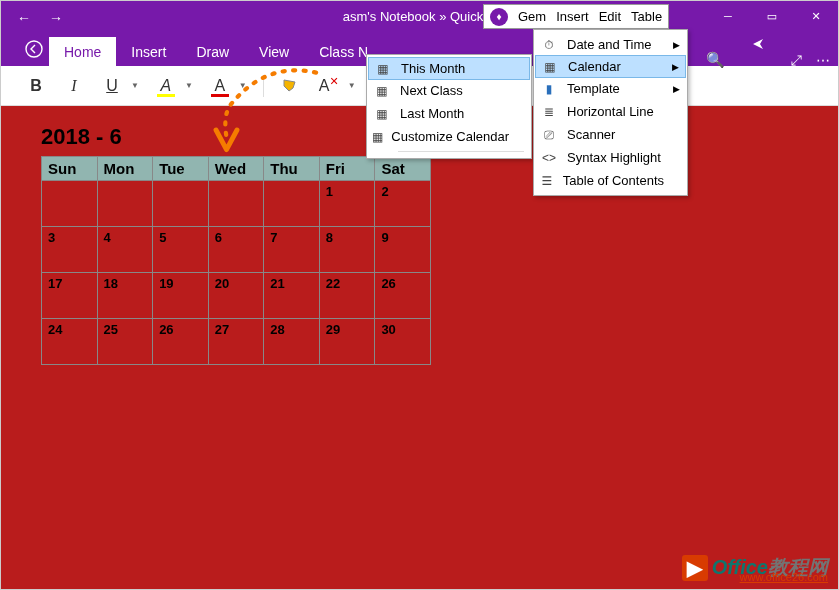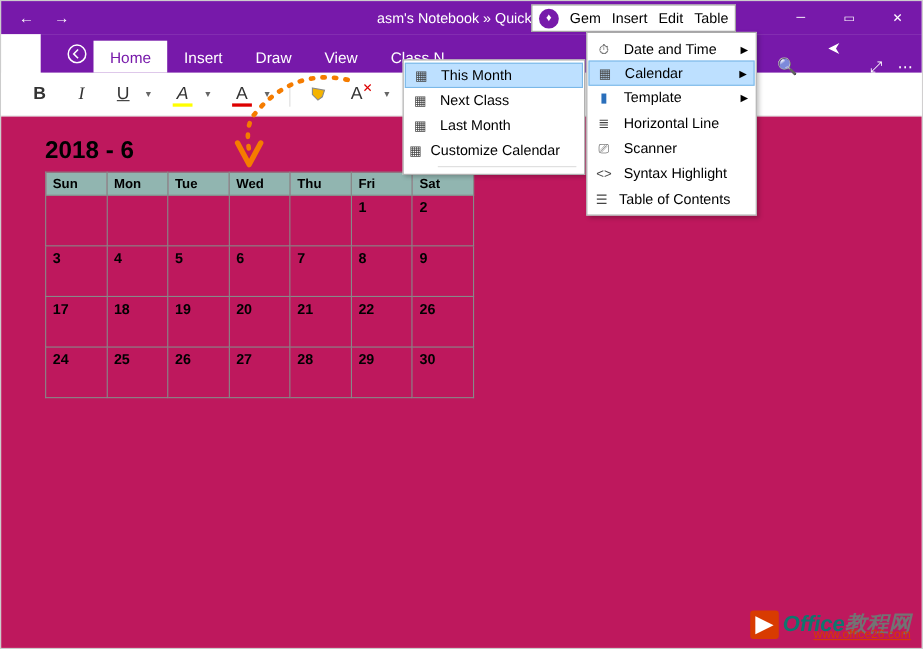--- a/index.html
+++ b/index.html
@@ -8,36 +8,36 @@
 .titlebar { height: 30px; background: #7719AA; display: flex; align-items: center; color: #fff; position: relative; }
 .tb-nav { display:flex; gap:6px; padding-left:10px; }
 .tb-arrow { width:26px; height:26px; display:flex; align-items:center; justify-content:center; font-size:14px; }
 .tb-title { position:absolute; left:50%; transform:translateX(-50%); font-size:13px; }
 .tb-wincontrols { margin-left:auto; display:flex; }
 .tb-wc { width:44px; height:30px; display:flex; align-items:center; justify-content:center; font-size:11px; }
 
 .gembar { position:absolute; left:482px; top:3px; background:#fff; color:#000; height:25px; display:flex; align-items:center; padding:0 6px; border:1px solid #999; font-size:13px; gap:10px; }
 .gembar .gemicon { width:18px; height:18px; border-radius:50%; background:#7719AA; display:flex; align-items:center; justify-content:center; color:#fff; font-size:10px; }
 
-.ribbonbar { height:35px; background:#7719AA; display:flex; align-items:flex-end; color:#fff; font-size:14px; padding-left:18px; position:relative;margin-left:36px; }
+.ribbonbar { height:35px; background:#7719AA; display:flex; align-items:flex-end; color:#fff; font-size:14px; padding-left:18px; position:relative; }
 .back { width:30px; height:35px; display:flex; align-items:center; justify-content:center; }
 .tab { padding:7px 15px 6px; cursor:default; }
 .tab.active { background:#fff; color:#7719AA; }
 .rb-right { position:absolute; right:8px; top:6px; display:flex; align-items:center; gap:14px; font-size:14px; }
 
 .toolbar { height:40px; background:#fff; border-bottom:1px solid #ddd; display:flex; align-items:center; padding-left:18px; gap:4px; font-size:16px; color:#333; }
 .tool { width:34px; height:30px; display:flex; align-items:center; justify-content:center; position:relative; }
 .underline-color { position:absolute; bottom:4px; left:8px; right:8px; height:3px; }
 .dd { font-size:8px; color:#666; margin-left:-2px; margin-right:6px; }
 .sep { width:1px; height:22px; background:#ddd; margin:0 6px; }
 
-.content { position:absolute; left:0; top:105px; right:0; bottom:0; background:#be185d; padding:18px 40px; }
+.content { position:absolute; left:0; top:105px; right:0; bottom:0; background:#b91c1c; padding:18px 40px; }
 .caltitle { font-size:22px; font-weight:bold; margin-bottom:6px; }
 table.cal { border-collapse:collapse; width:390px; }
-table.cal th { background:#91B5B0; font-weight:bold; text-align:left; padding:3px 6px; font-size:12px; border:1px solid #888; }
+table.cal th { background:#91B5B0; font-weight:bold; text-align:left; padding:3px 6px; font-size:15px; border:1px solid #888; }
 table.cal td { border:1px solid #888; height:46px; vertical-align:top; padding:3px 6px; font-size:13px; font-weight:bold; width:55px; }
 
 .menu { position:absolute; background:#fff; border:1px solid #aaa; box-shadow:2px 2px 4px rgba(0,0,0,.25); font-size:13px; padding:3px 1px; }
 .menu .mi { display:flex; align-items:center; height:23px; padding:0 22px 0 4px; gap:8px; white-space:nowrap; position:relative; }
 .menu .mi.hov { background:#BDE0FF; border:1px solid #7AB8E8; margin:-1px 0; }
 .menu .msep { height:1px; background:#ddd; margin:3px 6px 3px 30px; }
 .menu .micon { width:20px; height:18px; display:flex; align-items:center; justify-content:center; font-size:12px; color:#444; }
 .menu .arrow { position:absolute; right:6px; font-size:9px; }
 
 .menu1 { left:365px; top:53px; width:166px; }

